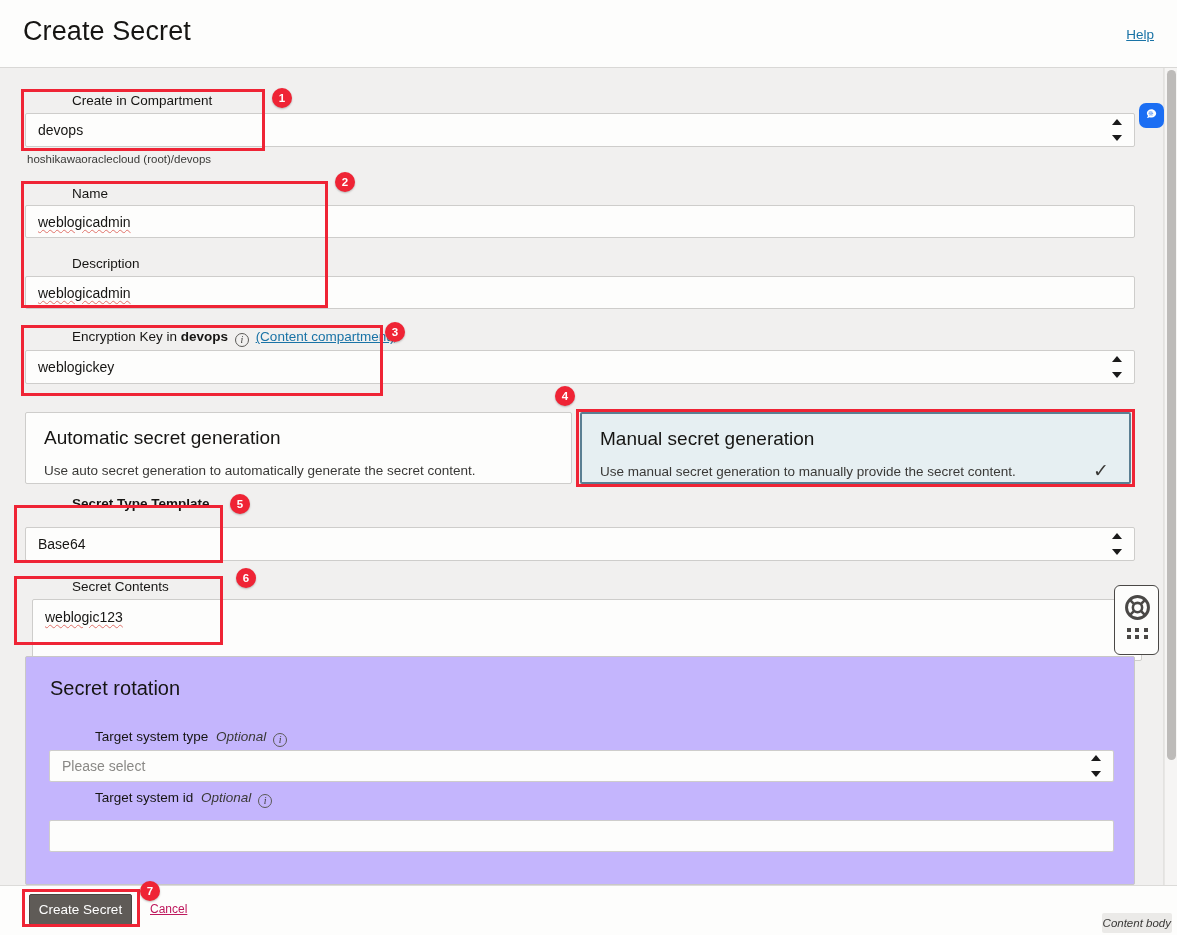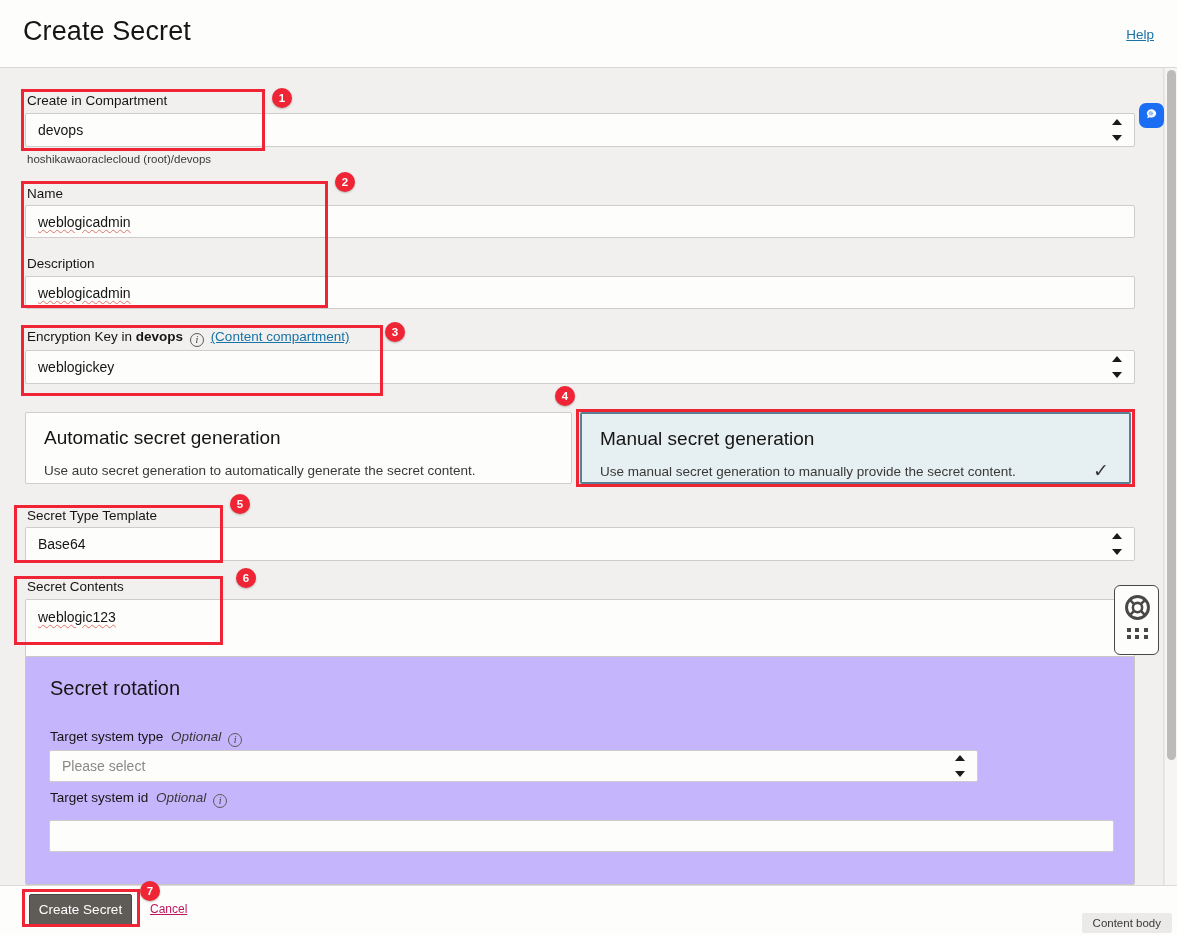--- a/index.html
+++ b/index.html
@@ -71,20 +71,21 @@
     background: #bdbbb9;
     border-radius: 5px;
   }
 
   
   .field-label {
     position: absolute;
     font-size: 13.5px;
     color: #161513;
     white-space: nowrap;
+    margin-left: 45px;
   }
   .field-label b { font-weight: 700; }
 
   .helper-text {
     position: absolute;
     font-size: 11.5px;
     color: #3a3937;
     white-space: nowrap;
   }
 
@@ -253,22 +254,23 @@
     text-decoration: underline;
     cursor: pointer;
   }
   .content-body-tag {
     position: absolute;
     right: 5px;
     top: 913px;
     background: #ebeae8;
     color: #3a3937;
     font-size: 11.5px;
-    padding: 4px 11px;
-    border-radius: 2px;
+    padding: 4px 1px;
+    border-radius: 2px;
+    font-style: italic;
   }
 
   
   .ai-widget {
     position: absolute;
     left: 1139px;
     top: 103px;
     width: 25px; height: 25px;
     background: #1b6ef3;
     border-radius: 7px;
@@ -376,43 +378,43 @@
     <div class="choice-title">Manual secret generation</div>
     <div class="choice-desc">Use manual secret generation to manually provide the secret content.</div>
     <div class="choice-check">✓</div>
   </div>
 
   <div class="choice-card" style="left:25px; top:344px; width:547px; height:72px;">
     <div class="choice-title">Automatic secret generation</div>
     <div class="choice-desc">Use auto secret generation to automatically generate the secret content.</div>
   </div>
 
-  <div class="field-label" style="left:27px; top:440px;">Secret Type Template</div>
+  <div class="field-label" style="left:27px; top:428px;font-weight:bold;">Secret Type Template</div>
   <div class="sel-input" style="left:25px; top:459px; width:1110px; height:34px;">
     <span>Base64</span>
     <span class="stepper">
       <span class="up"></span>
         <span class="down"></span>
     </span>
   </div>
 
   <div class="field-label" style="left:27px; top:511px;">Secret Contents</div>
-  <div class="txt-area" style="left:25px; top:531px; width:1110px; height:62px;">
+  <div class="txt-area" style="left:32px; top:531px; width:1110px; height:62px;">
     <span class="spell">weblogic123</span>
   </div>
 
   <div class="rotation-panel" style="left:25px; top:588px; width:1110px; height:229px;">
     <div class="rotation-title">Secret rotation</div>
 
     <div class="field-label" style="left:24px; top:72px;">
       <span>Target system type</span>
       <span class="optional-tag">Optional</span>
       <span class="info-icon">i</span>
     </div>
-    <div class="sel-input" style="left:23px; top:93px; width:929px; height:32px;">
+    <div class="sel-input" style="left:23px; top:93px; width:1065px; height:32px;">
       <span class="placeholder-val">Please select</span>
       <span class="stepper">
         <span class="up"></span>
           <span class="down"></span>
       </span>
     </div>
 
     <div class="field-label" style="left:24px; top:133px;">
       <span>Target system id</span>
       <span class="optional-tag">Optional</span>

